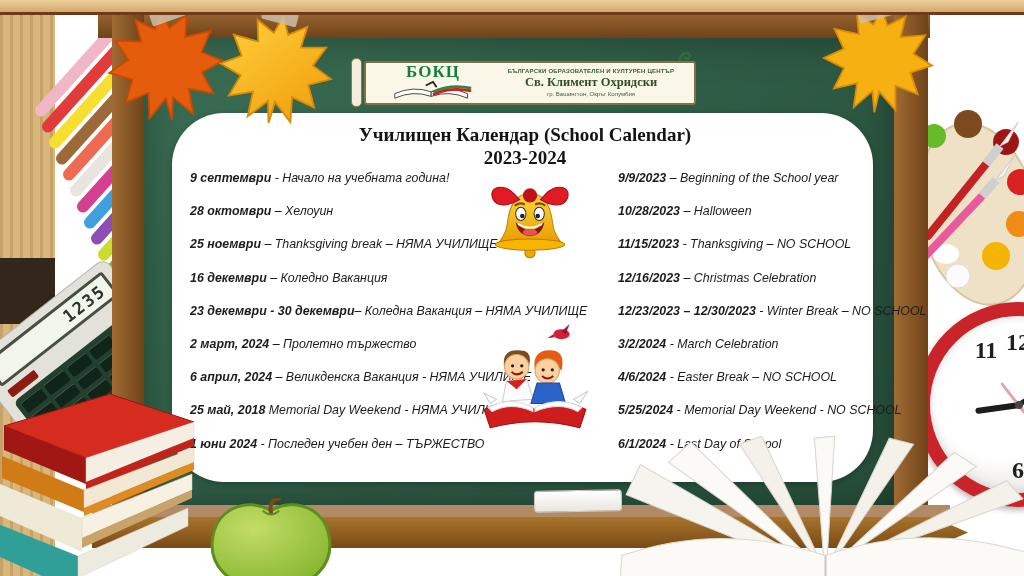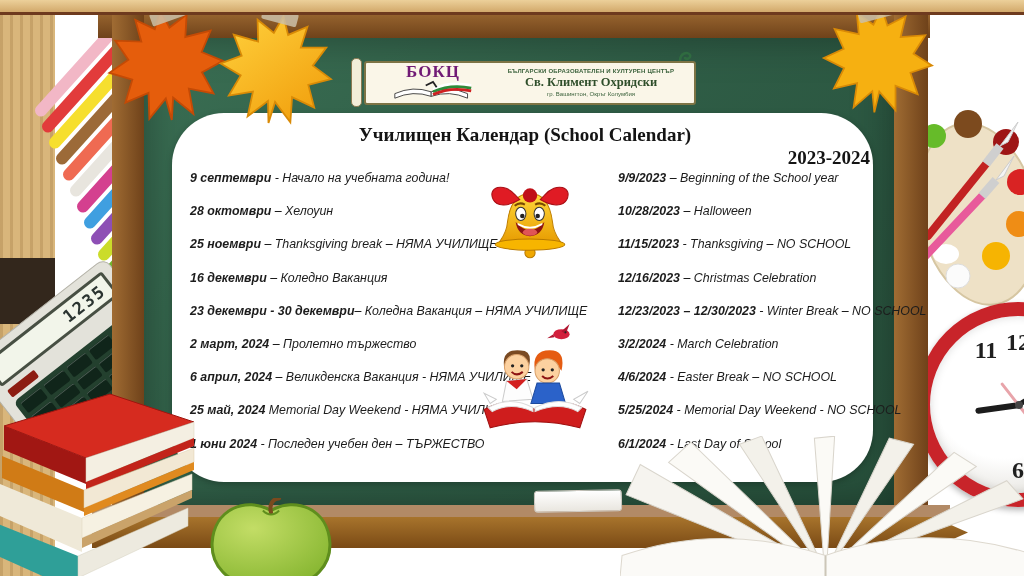--- a/index.html
+++ b/index.html
@@ -53,33 +53,33 @@
   .tape{position:absolute;z-index:9;width:36px;height:13px;background:#cbbfa8;opacity:.85;border-radius:2px;}
 
   
   .banner{position:absolute;left:350px;top:55px;width:350px;height:54px;z-index:7;}
   .banner-rod{position:absolute;left:1px;top:3px;width:11px;height:49px;background:#f3eed9;
     border:1px solid #8a7a52;border-radius:5px;}
   .banner-body{position:absolute;left:14px;top:6px;width:332px;height:44px;background:#faf6e8;
     border:2px solid #7d7445;border-radius:3px;display:flex;align-items:center;padding:2px 6px;}
   .banner-curl{position:absolute;right:8px;top:-6px;}
   .logo-block{width:122px;text-align:center;line-height:1;}
-  .logo-text{font-family:"Liberation Serif",serif;font-weight:bold;font-size:17px;color:#701a75;letter-spacing:1px;}
+  .logo-text{font-family:"Liberation Serif",serif;font-weight:bold;font-size:17px;color:#15803d;letter-spacing:1px;}
   .org-block{flex:1;text-align:center;color:#39603a;line-height:1.25;}
   .org-l1{font-size:6px;font-weight:bold;letter-spacing:.2px;}
   .org-l2{font-family:"Liberation Serif",serif;font-size:12.5px;font-weight:bold;color:#2e4e2a;}
   .org-l3{font-size:6px;}
 
   
   .panel{position:absolute;left:172px;top:113px;width:701px;height:369px;z-index:6;
     background:#ffffff;border-radius:52px;box-shadow:0 2px 6px rgba(0,0,0,.25);}
   .title{position:absolute;left:180px;top:124px;width:690px;text-align:center;z-index:7;
     font-family:"Liberation Serif",serif;font-weight:bold;color:#141414;}
   .title .t1{font-size:19px;}
-  .title .t2{font-size:19px;margin-top:1px;text-align:right;}
+  .title .t2{font-size:19px;margin-top:1px;}
 
   .col{position:absolute;top:171px;z-index:7;color:#1c1c1c;font-style:italic;}
   .col .row{height:33.2px;white-space:nowrap;font-size:12.4px;}
   .col .d{font-weight:bold;}
   .col-bg{left:190px;width:400px;}
   .col-en{left:618px;width:275px;}
 
   
   .bell{position:absolute;left:485px;top:179px;z-index:8;}
   .kids{position:absolute;left:480px;top:322px;z-index:8;}
@@ -242,21 +242,21 @@
   </div>
 
   <div class="col col-bg">
     <div class="row"><span class="d">9 септември</span><span> - Начало на учебната година!</span></div>
     <div class="row"><span class="d">28 октомври</span><span> – Хелоуин</span></div>
     <div class="row"><span class="d">25 ноември</span><span> – Thanksgiving break – НЯМА УЧИЛИЩЕ</span></div>
     <div class="row"><span class="d">16 декември</span><span> – Коледно Ваканция</span></div>
     <div class="row"><span class="d">23 декември - 30 декември</span><span>– Коледна Ваканция – НЯМА УЧИЛИЩЕ</span></div>
     <div class="row"><span class="d">2 март, 2024</span><span> – Пролетно тържество</span></div>
     <div class="row"><span class="d">6 април, 2024</span><span> – Великденска Ваканция - НЯМА УЧИЛИЩЕ</span></div>
-    <div class="row"><span class="d">25 май, 2024</span><span> Memorial Day Weekend - НЯМА УЧИЛИЩЕ</span></div>
+    <div class="row"><span class="d">25 май, 2018</span><span> Memorial Day Weekend - НЯМА УЧИЛИЩЕ</span></div>
     <div class="row"><span class="d">1 юни 2024</span><span> - Последен учебен ден – ТЪРЖЕСТВО</span></div>
   </div>
 
   <div class="col col-en">
     <div class="row"><span class="d">9/9/2023</span><span> – Beginning of the School year</span></div>
     <div class="row"><span class="d">10/28/2023</span><span> – Halloween</span></div>
     <div class="row"><span class="d">11/15/2023</span><span> - Thanksgiving – NO SCHOOL</span></div>
     <div class="row"><span class="d">12/16/2023</span><span> – Christmas Celebration</span></div>
     <div class="row"><span class="d">12/23/2023 – 12/30/2023</span><span> - Winter Break – NO SCHOOL</span></div>
     <div class="row"><span class="d">3/2/2024</span><span> - March Celebration</span></div>

